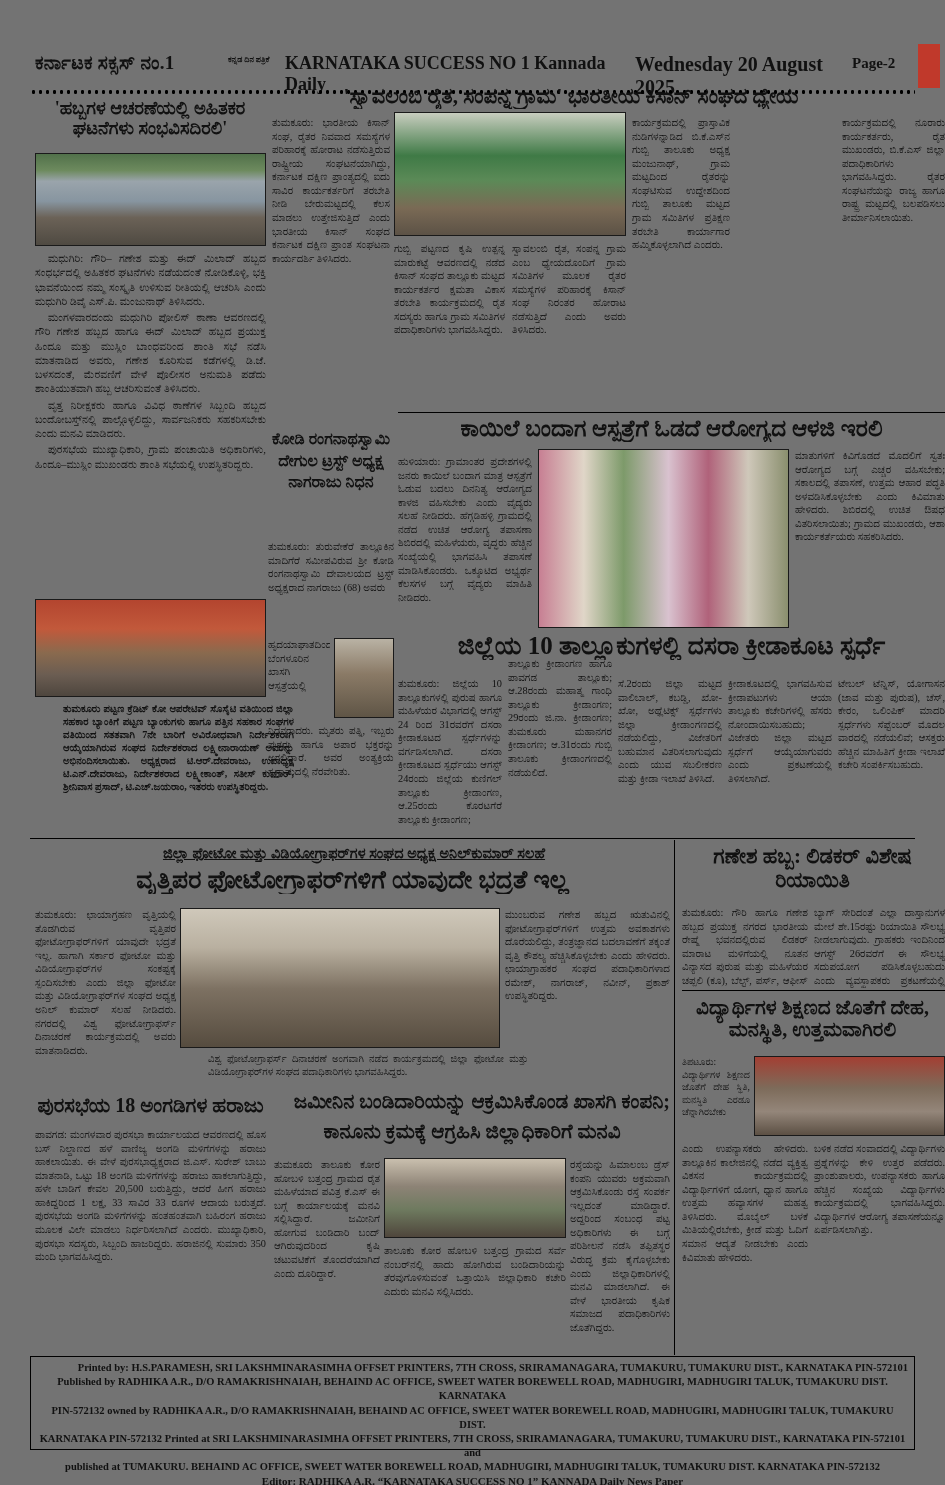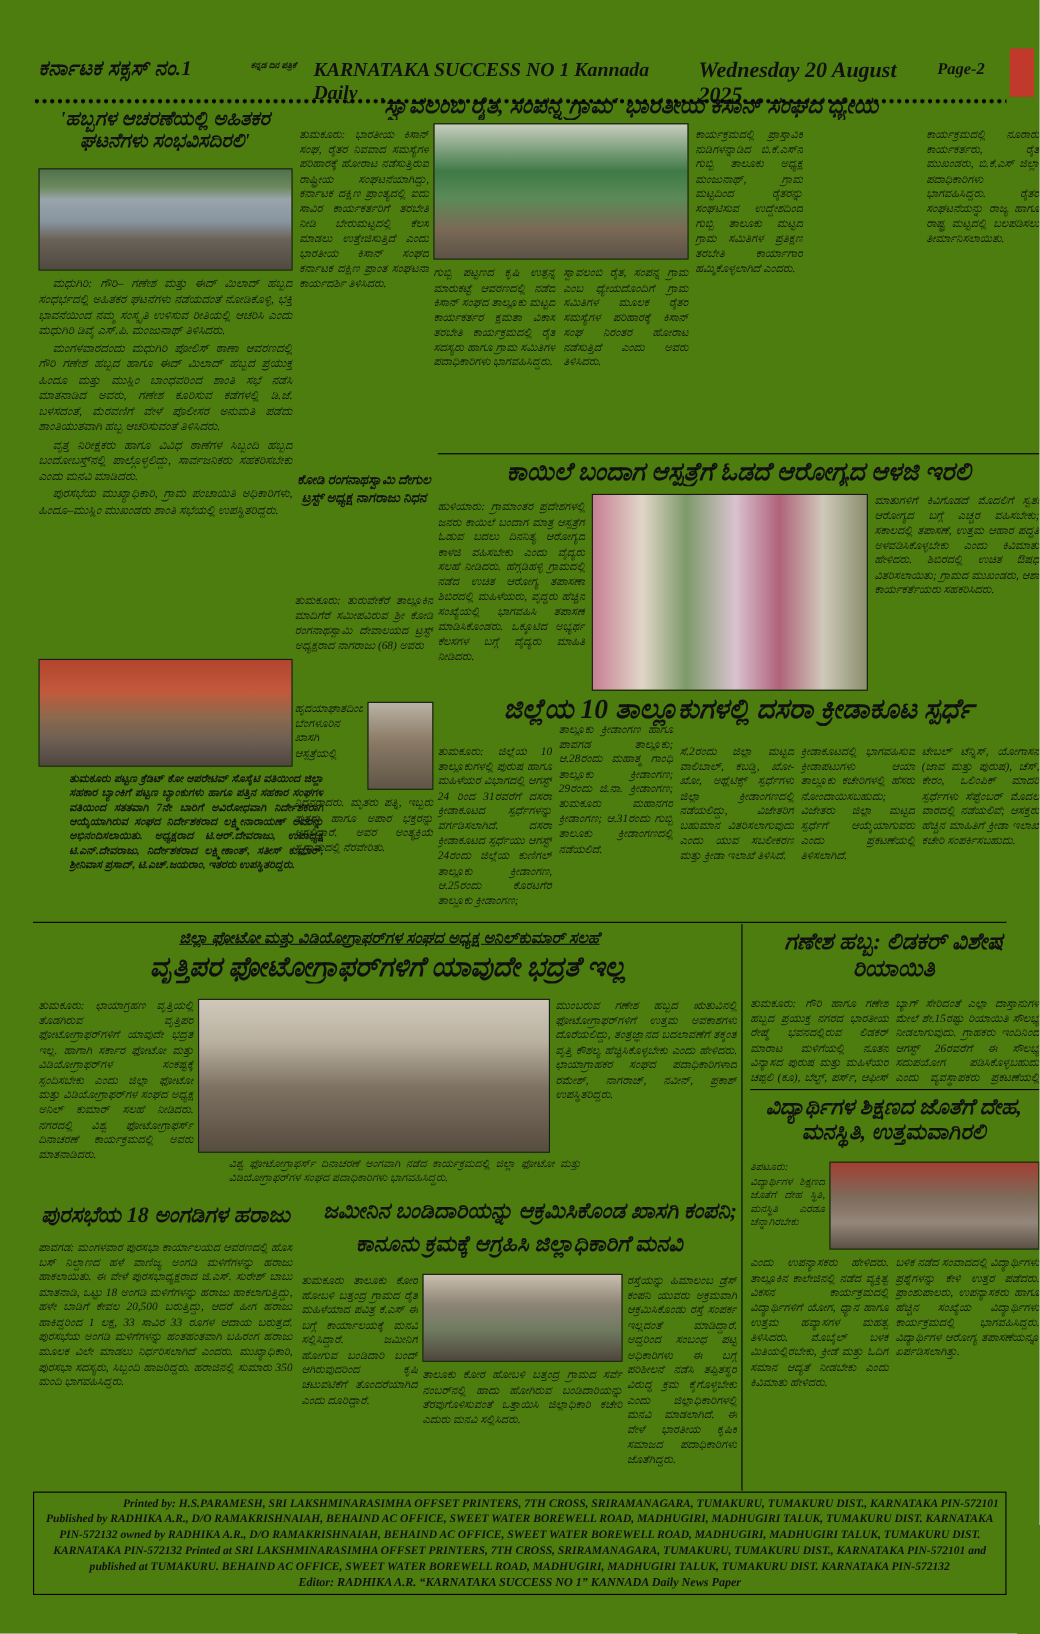--- a/index.html
+++ b/index.html
@@ -1,31 +1,31 @@
 <!DOCTYPE html>
 <html><head>
 <meta charset="utf-8">
 <style>
   html,body{margin:0;padding:0;background:#d9d9d9;}
-  .page{position:relative;width:945px;height:1485px;margin:0 auto;background:#4d7c0f;
-        font-family:"Liberation Serif",serif;color:#111;overflow:hidden;font-style:italic;}
+  .page{position:relative;width:945px;height:1485px;margin:0 auto;background:#737373;
+        font-family:"Liberation Serif",serif;color:#111;overflow:hidden;}
   .abs{position:absolute;box-sizing:border-box;}
   
   .brand{font-weight:bold;font-size:19px;letter-spacing:.3px;}
   .brand-sub{font-size:8px;font-weight:bold;line-height:1.1;}
   .mast-title{font-weight:bold;font-size:18px;}
   .mast-date{font-weight:bold;font-size:20px;}
   .mast-page{font-weight:bold;font-size:15px;}
   .dotted{height:8px;background-image:radial-gradient(circle,#000 1.7px,transparent 2px);
           background-size:7px 8px;background-repeat:repeat-x;background-position:0 50%;}
   .stamp{background:#c0392b;}
   
   .hkn{font-weight:bold;text-align:center;line-height:1.12;font-family:"Liberation Serif",serif;}
   .h18{font-size:18px;} .h20{font-size:20px;} .h22{font-size:21px;}
-  .h24{font-size:23px;} .h26{font-size:25px;} .h15{font-size:12px;}
+  .h24{font-size:23px;} .h26{font-size:25px;} .h15{font-size:16px;}
   .strap{font-weight:bold;font-size:14.5px;text-align:center;text-decoration:underline;}
   
   .bt{font-size:10.3px;line-height:1.32;text-align:justify;overflow:hidden;}
   .bt p{margin:0 0 2px 0;text-indent:13px;}
   .cap{font-size:10px;line-height:1.3;font-weight:bold;text-align:justify;overflow:hidden;margin-left:28px;}
   
   .ph{border:1px solid #1a1a1a;overflow:hidden;}
   .g1{background:linear-gradient(180deg,#51714a 0%,#6d8a5e 18%,#9aa4ab 30%,#8795a0 52%,#6b6257 70%,#4f4a42 100%);}
   .g2{background:linear-gradient(180deg,#c8cdbf 0%,#3f7a46 35%,#5b8a57 55%,#7a6a55 78%,#5c5246 100%);}
   .g3{background:linear-gradient(180deg,#b3452f 0%,#c2593b 30%,#8a6a4e 55%,#6b5d52 78%,#4e463e 100%);}

